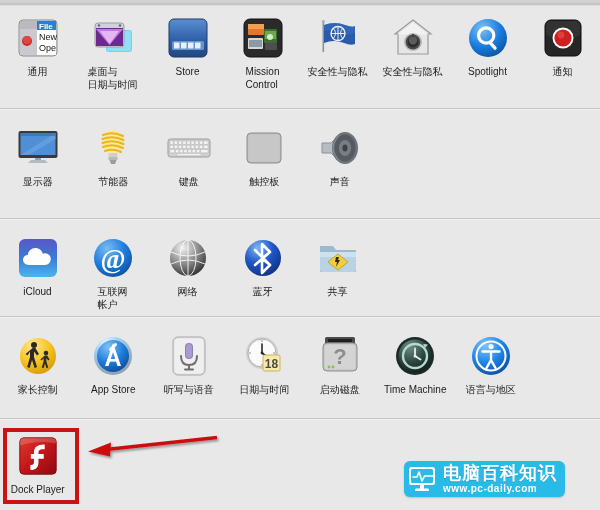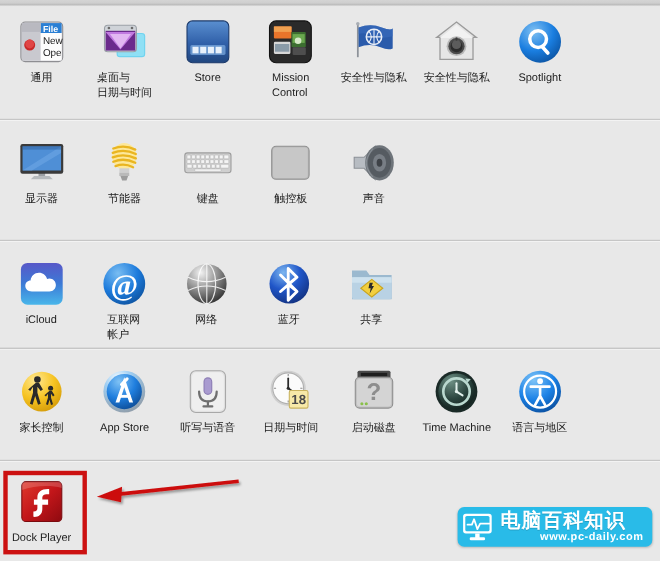--- a/index.html
+++ b/index.html
@@ -67,21 +67,21 @@
     flex: 0 0 auto;
   }
   .wm-text { display: flex; flex-direction: column; line-height: 1; }
   .wm-cn {
     font-size: 18px; font-weight: bold; color: #ffffff;
     letter-spacing: 1px;
     text-shadow: 0 1px 0 rgba(0,0,0,.15);
   }
   .wm-url {
     font-size: 10px; font-weight: bold; color: #ffffff;
-    letter-spacing: .5px; margin-top: 2px; margin-left: 36px;
+    letter-spacing: .5px; margin-top: 2px;
   }
 </style>
 </head>
 <body>
 
 <div id="app">
 
   <div class="top-edge"></div>
 
   <div class="row" id="row1" style="top:14px">
@@ -201,20 +201,32 @@
             </radialGradient>
           </defs>
           <circle cx="23" cy="23" r="19" fill="url(#spg)"></circle>
           <circle cx="21.2" cy="20.5" r="7.6" fill="none" stroke="#ffffff" stroke-width="3.2"></circle>
           <rect x="25.5" y="25" width="3.3" height="11" rx="1.6" fill="#ffffff" transform="rotate(-42 27 30)"></rect>
         </svg>
       </div>
       <div class="label">Spotlight</div>
     </div>
 
+    <div class="cell">
+      <div class="icon">
+        <svg width="46" height="46" viewBox="0 0 46 46">
+          <rect x="5" y="5" width="36" height="36" rx="6" fill="#262626" stroke="#0d0d0d" stroke-width="1"></rect>
+          <rect x="6" y="6" width="34" height="16" rx="5" fill="#3a3a3a" opacity=".6"></rect>
+          <circle cx="23" cy="23" r="10.5" fill="#ffffff"></circle>
+          <circle cx="23" cy="23" r="8.6" fill="#cf1f1f"></circle>
+          <circle cx="21" cy="20" r="3.4" fill="#e85555" opacity=".6"></circle>
+        </svg>
+      </div>
+      <div class="label">通知</div>
+    </div>
   </div>
 
   <div class="sep" style="top:108px"></div>
 
   <div class="row" id="row2" style="top:124px">
 
     <div class="cell">
       <div class="icon">
         <svg width="46" height="46" viewBox="0 0 46 46">
           <rect x="20" y="30" width="6" height="6" fill="#9b9fa3"></rect>
@@ -574,21 +586,21 @@
       <filter id="arshadow" x="-20%" y="-20%" width="160%" height="180%">
         <feDropShadow dx="1.5" dy="2" stdDeviation="1" flood-color="#000000" flood-opacity=".35"></feDropShadow>
       </filter>
     </defs>
     <g filter="url(#arshadow)">
       <path d="M22 15.5 L133 3.5" stroke="#cc1111" stroke-width="3.4" stroke-linecap="butt"></path>
       <polygon points="4,17.5 27,8.5 26,22.5" fill="#cc1111"></polygon>
     </g>
   </svg>
 
-  <div class="watermark" style="left:416px; top:461px;">
+  <div class="watermark" style="left:404px; top:461px;">
     <div class="wm-mon">
       <svg width="30" height="26" viewBox="0 0 30 26">
         <rect x="1" y="1" width="26" height="18" rx="2.5" fill="#ffffff"></rect>
         <rect x="3" y="3" width="22" height="14" rx="1.5" fill="#29bbe8"></rect>
         <path d="M5 11 L9 11 L11 6 L14 15 L16.5 10 L25 10" stroke="#ffffff" stroke-width="1.6" fill="none" stroke-linejoin="round" stroke-linecap="round"></path>
         <rect x="12" y="19" width="4" height="4" fill="#ffffff"></rect>
         <rect x="7" y="22.5" width="14" height="2.6" rx="1.2" fill="#ffffff"></rect>
       </svg>
     </div>
     <div class="wm-text">

